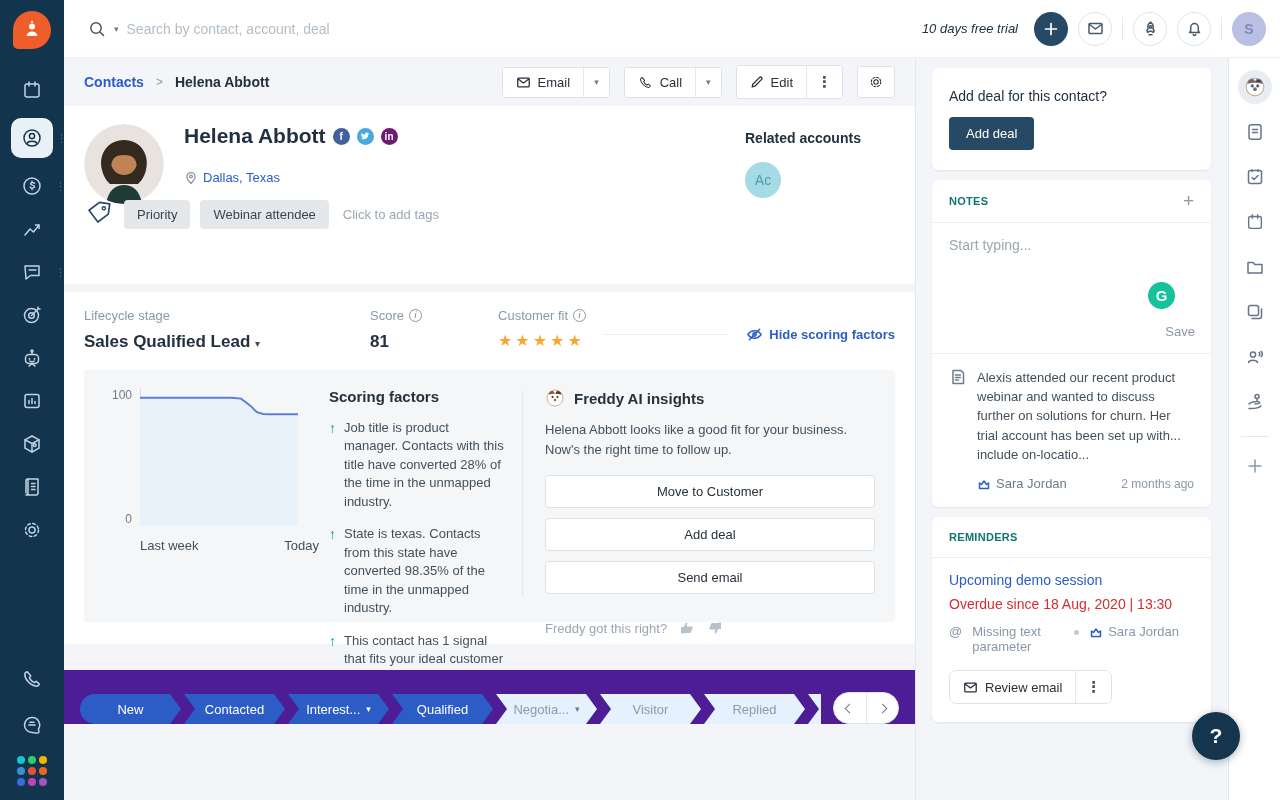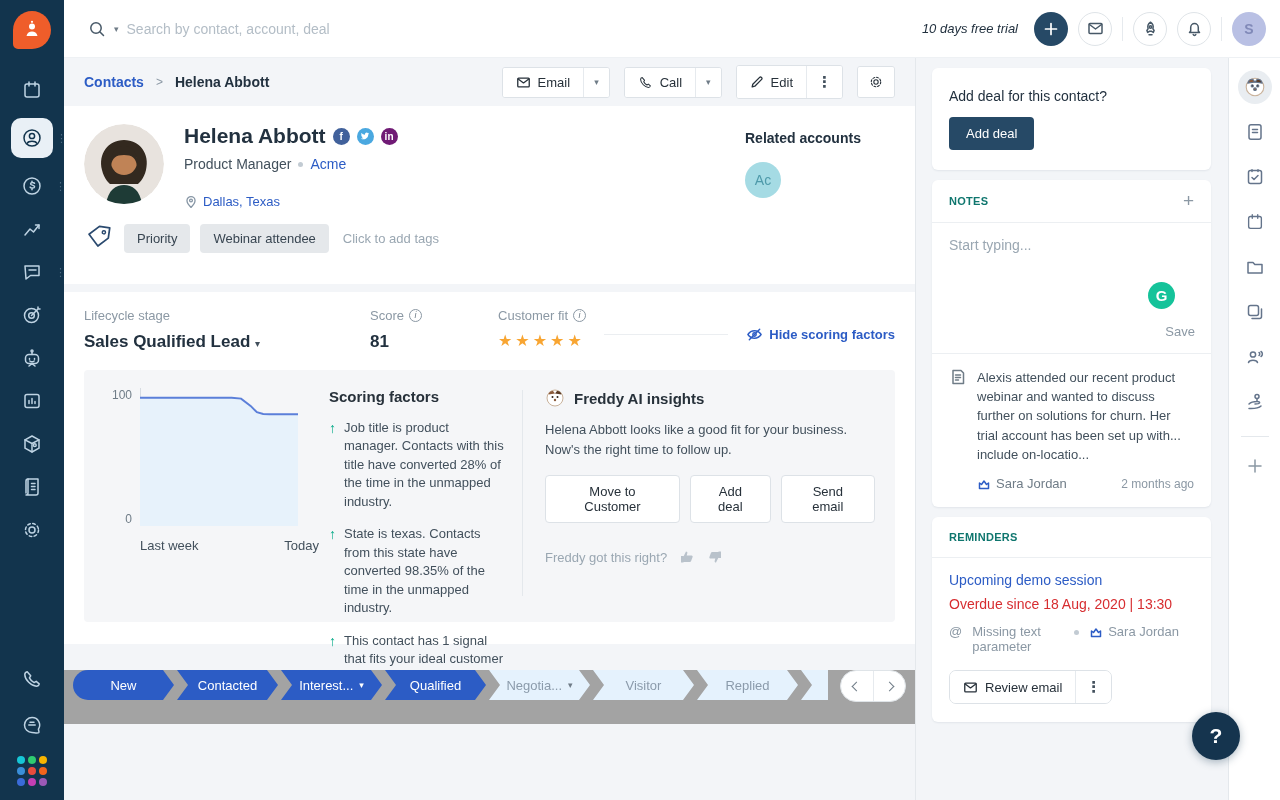--- a/index.html
+++ b/index.html
@@ -89,27 +89,27 @@
   .plot { position:relative; }
   .xlabels { display:flex; justify-content:space-between; font-size:13px; color:#42505c; margin-top:8px; margin-left:36px; }
   .sf-col { width:212px; padding:0 16px 0 10px; }
   .sf-title { font-size:15px; font-weight:bold; color:#27313a; }
   .sf-item { display:flex; gap:8px; margin-top:14px; font-size:13px; color:#42505c; line-height:1.42; }
   .up-arrow { color:#00a886; font-size:14px; font-weight:bold; flex:0 0 auto; }
   .v-divider { width:1px; background:#e4e8ec; margin:2px 0; }
   .freddy-col { flex:1; padding-left:22px; }
   .freddy-head { display:flex; align-items:center; gap:9px; font-size:15px; font-weight:bold; color:#27313a; }
   .freddy-msg { margin-top:12px; font-size:13px; color:#42505c; line-height:1.5; width:330px; }
-  .freddy-actions { display:flex; gap:10px; margin-top:16px; }
+  .freddy-actions { display:flex; gap:10px; margin-top:16px;flex-direction:column; }
   .f-btn { background:#fff; border:1px solid #dde2e7; border-radius:4px; padding:8px 14px; font-size:13px; color:#27313a; cursor:pointer; font-family:inherit; }
   .freddy-feedback { margin-top:26px; display:flex; align-items:center; gap:12px; color:#9aa7b2; font-size:13px; }
   .thumb { cursor:pointer; }
 
   
-  .pipeline { background:#a3a3a3; margin-top:26px; height:54px; display:flex; align-items:flex-start; padding:0 9px; flex:0 0 auto; }
+  .pipeline { background:#4c1d95; margin-top:26px; height:54px; display:flex; align-items:flex-end; padding:0 16px; flex:0 0 auto; }
   .stage-track { flex:1; display:flex; gap:3px; overflow:hidden; margin-right:12px; }
   .stage { flex:0 0 101px; height:30px; display:flex; align-items:center; justify-content:center; gap:6px; font-size:13px; cursor:pointer;
            clip-path:polygon(0 0, calc(100% - 11px) 0, 100% 50%, calc(100% - 11px) 100%, 0 100%, 11px 50%); }
   .stage.first { clip-path:polygon(0 0, calc(100% - 11px) 0, 100% 50%, calc(100% - 11px) 100%, 0 100%); border-radius:15px 0 0 15px; }
   .stage.done { background:#2c5cc5; color:#fff; }
   .stage.todo { background:#e5f2fd; color:#8b9bab; }
   .stage .caret { font-size:9px; }
   .stage.done .caret { color:#fff; }
   .stage-nav { flex:0 0 66px; height:32px; border:1px solid #dfe4e8; border-radius:16px; background:#fff; display:flex; }
   .stage-nav .half { flex:1; display:flex; align-items:center; justify-content:center; cursor:pointer; }
@@ -385,25 +385,20 @@
           <div class="name-row">
             <span class="contact-name">Helena Abbott</span>
             <span class="social" style="background:#41619b">f</span>
             <span class="social" style="background:#4aa8e0">
               <svg width="10" height="10" viewBox="0 0 16 16">
                   <path fill="#fff" d="M15 3.8c-.5.2-1 .4-1.6.4.6-.3 1-.9 1.2-1.5-.5.3-1.1.5-1.8.7a2.8 2.8 0 0 0-4.8 2.5A8 8 0 0 1 2.2 3a2.8 2.8 0 0 0 .9 3.7c-.5 0-.9-.1-1.3-.3a2.8 2.8 0 0 0 2.3 2.8c-.4.1-.8.1-1.3 0a2.8 2.8 0 0 0 2.6 2A5.7 5.7 0 0 1 1.2 12 8 8 0 0 0 13.5 5.3v-.4c.6-.3 1.1-.7 1.5-1.1z"></path>
                 </svg>
             </span>
             <span class="social" style="background:#701a75">in</span>
           </div>
-          <div class="job-row">
-            <span>Product Manager</span>
-            <span class="dot-sep"></span>
-            <span class="link">Acme</span>
-          </div>
           <div class="loc-row">
             <svg class="ic" width="14" height="14" viewBox="0 0 16 16" stroke="#8796a5">
                 <path d="M8 1.8a4.6 4.6 0 0 1 4.6 4.6C12.6 9.9 8 14.2 8 14.2S3.4 9.9 3.4 6.4A4.6 4.6 0 0 1 8 1.8z"></path>
                 <circle cx="8" cy="6.3" r="1.6"></circle>
               </svg>
             <span class="link">Dallas, Texas</span>
           </div>
           <div class="tags-row">
             <svg width="30" height="30" viewBox="0 0 26 26" style="transform:rotate(8deg)">
                 <path d="M4 11 L12 3h9v9l-8 8z" fill="#fff" stroke="#2b4a6f" stroke-width="1.5" stroke-linejoin="round"></path>

